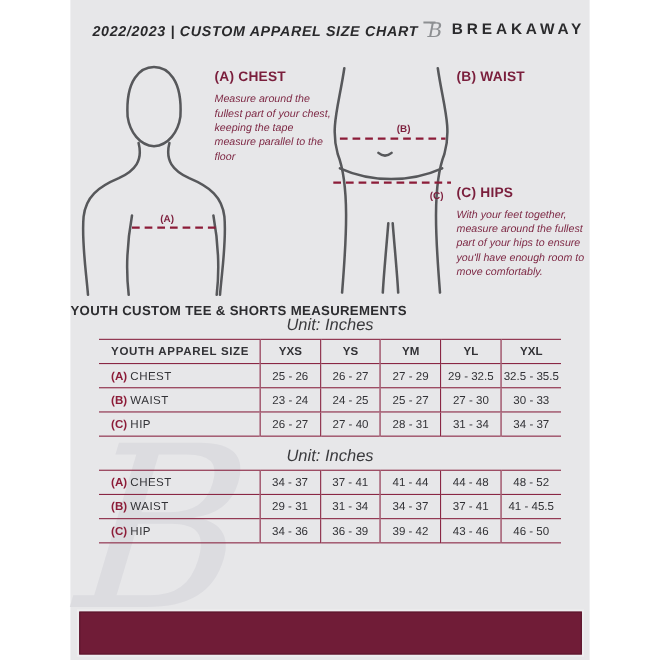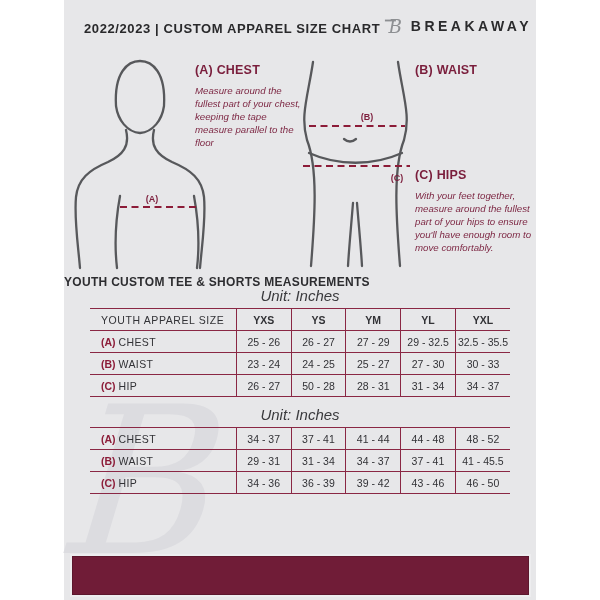--- a/index.html
+++ b/index.html
@@ -3,21 +3,21 @@
 <meta charset="utf-8">
 <style>
   html,body{margin:0;padding:0;}
   .page{position:relative;width:600px;height:600px;background:#ffffff;overflow:hidden;
         font-family:"Liberation Sans",sans-serif;}
   .doc{position:absolute;left:64px;top:0;width:472px;height:600px;background:#e7e7e9;}
 
   
   .hdr{position:absolute;left:0;top:0;width:100%;height:48px;}
   .hdr-title{position:absolute;left:20px;top:21px;font-size:13px;font-weight:700;
-             letter-spacing:.6px;color:#29292b;white-space:nowrap;}
+             letter-spacing:.6px;color:#29292b;white-space:nowrap;font-style:italic;}
   .brand{position:absolute;right:4px;top:14px;display:flex;align-items:center;gap:5px;}
   .brand-name{font-size:14px;font-weight:700;letter-spacing:3.5px;color:#2b2b2d;}
 
   
   .instr{position:absolute;width:120px;z-index:2;}
   .instr-h{font-size:12.5px;font-weight:700;color:#7a1e3c;margin-bottom:7px;letter-spacing:.2px;}
   .instr-t{font-size:9.7px;font-style:italic;line-height:1.34;color:#7e2945;}
   .i-chest{left:131px;top:63px;width:112px;}
   .i-waist{left:351px;top:63px;}
   .i-hips{left:351px;top:168px;}
@@ -35,21 +35,21 @@
   .s-youth{top:275px;}
   .s-adult{top:408px;}
   .tbl-title{text-align:left;font-size:12px;font-weight:700;color:#2d2d30;letter-spacing:.3px;line-height:14px;}
   .tbl-unit{text-align:center;font-size:15px;font-style:italic;color:#3a3a3d;line-height:14px;}
   table.size{border-collapse:collapse;width:420px;margin:5px auto 0 auto;
              border-bottom:1px solid #8a2744;}
   table.size tr>*{border-top:1px solid #8a2744;height:21px;padding:0;
                   font-size:10.5px;color:#323236;}
   table.size tr>*:not(:first-child){border-left:1px solid #8a2744;text-align:center;width:56px;}
   table.size th:first-child,table.size td:first-child{width:140px;text-align:left;padding-left:11px;}
-  th.sizehead{font-weight:400;font-size:10.3px;letter-spacing:.6px;color:#38383b;}
+  th.sizehead{font-weight:700;font-size:10.3px;letter-spacing:.6px;color:#38383b;}
   th.sizecol{font-weight:700;}
   td.vals{font-weight:500;margin-left:12px;}
   .rowkey{color:#8c1c38;font-weight:700;}
   .rowlabel{color:#323236;letter-spacing:.4px;}
 
   
   .watermark{position:absolute;left:10px;top:380px;z-index:0;font-family:"DejaVu Serif",serif;
              font-style:italic;font-size:205px;line-height:1;color:#dcdce0;
              transform:skewX(-6deg);user-select:none;}
   .footer-bar{position:absolute;left:8px;top:556px;width:455px;height:37px;z-index:3;
@@ -138,21 +138,21 @@
           <td><span class="rowkey">(B)</span> <span class="rowlabel">WAIST</span></td>
           <td class="vals">23 - 24</td>
           <td class="vals">24 - 25</td>
           <td class="vals">25 - 27</td>
           <td class="vals">27 - 30</td>
           <td class="vals">30 - 33</td>
         </tr>
         <tr>
           <td><span class="rowkey">(C)</span> <span class="rowlabel">HIP</span></td>
           <td class="vals">26 - 27</td>
-          <td class="vals">50 - 28</td>
+          <td class="vals">27 - 40</td>
           <td class="vals">28 - 31</td>
           <td class="vals">31 - 34</td>
           <td class="vals">34 - 37</td>
         </tr>
       </tbody>
         </table>
     </div>
 
     <div class="section s-adult">
       <div class="tbl-unit">Unit: Inches</div>

